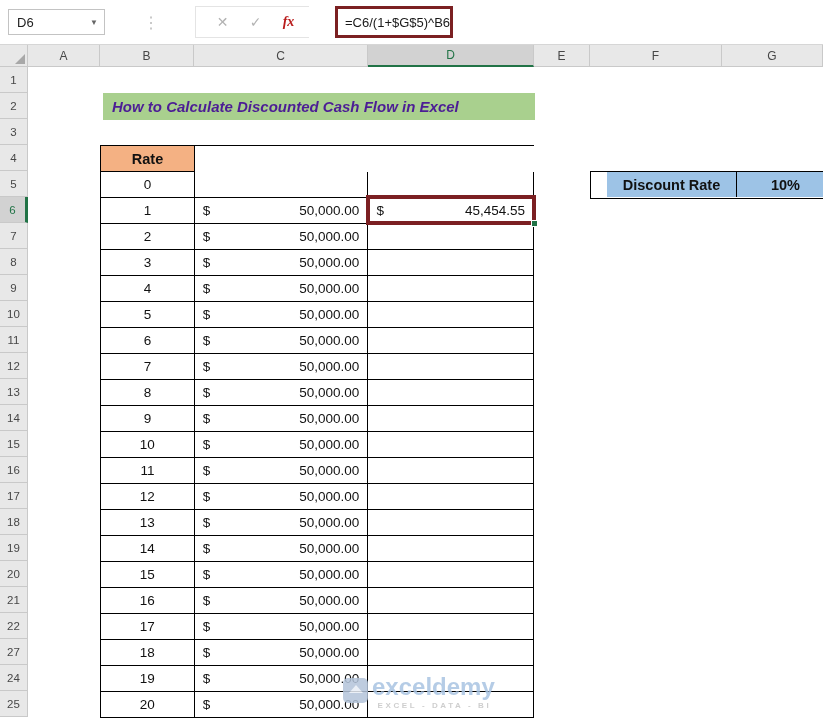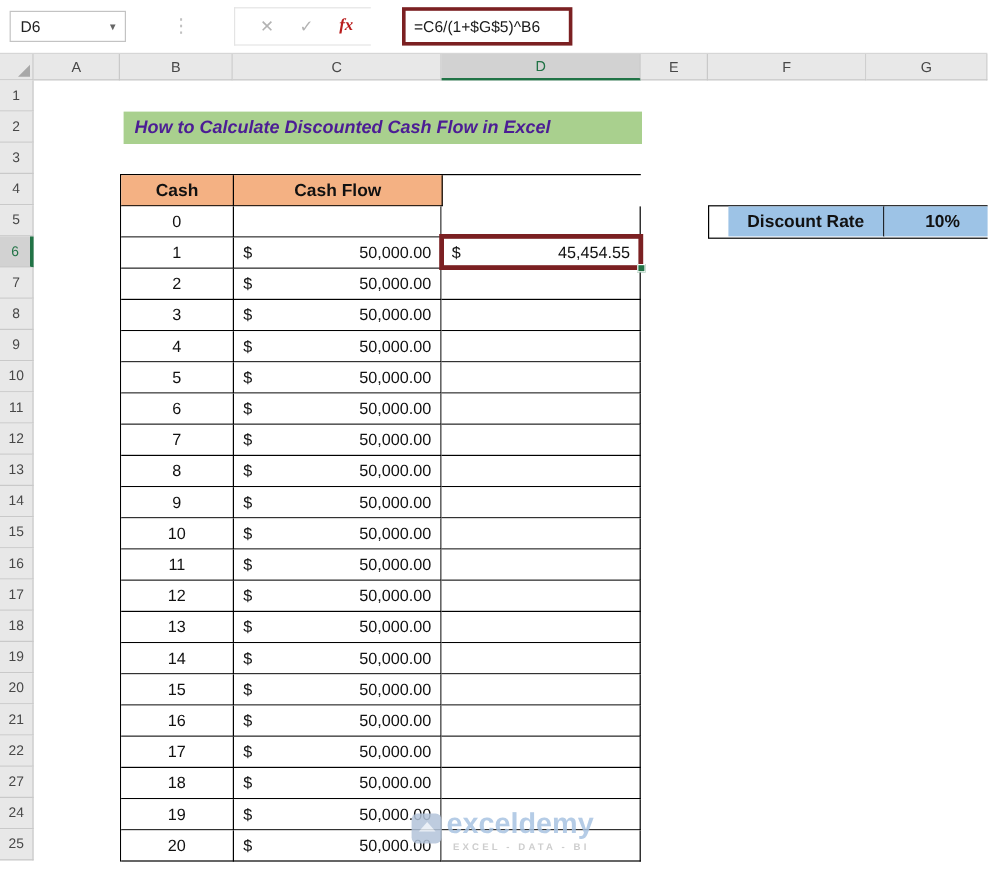--- a/index.html
+++ b/index.html
@@ -20,21 +20,21 @@
     font-size: 13px; color: #222; padding-left: 8px;
   }
   .name-box .arrow { margin-left: auto; margin-right: 6px; font-size: 8px; color: #666; }
   .dots-sep { color: #c0c0c0; font-size: 16px; margin: 0 10px 0 12px; letter-spacing: 0; }
   .fb-icons { display: flex; align-items: center; gap: 0; height: 32px;
     border: 1px solid #e4e4e4; border-right: none; padding: 0 4px 0 10px; }
   .fb-icon { width: 33px; text-align: center; font-size: 14px; color: #b3b3b3; }
   .fx { font-family: "Liberation Serif", serif; font-style: italic; font-weight: bold;
         color: #b91c1c; font-size: 14px; }
   .formula-box {
-    width: 142px; height: 32px; border: 3px solid #7b2022; background: #fff;
+    width: 118px; height: 32px; border: 3px solid #7b2022; background: #fff;
     display: flex; align-items: center; padding-left: 7px;
     font-size: 13px; color: #1a1a1a; white-space: nowrap;
   }
   
   .sheet { position: relative; width: 823px; height: 682px; background: #fff; }
   .col-headers { display: flex; height: 22px; width: 823px; }
   .corner {
     width: 28px; height: 22px; background: #e8e8e8;
     border-right: 1px solid #c9c9c9; border-bottom: 1px solid #c9c9c9;
     position: relative;
@@ -173,22 +173,21 @@
       <div class="row-h">22</div>
       <div class="row-h">27</div>
       <div class="row-h">24</div>
       <div class="row-h">25</div>
     </div>
 
   <div class="title-cell">How to Calculate Discounted Cash Flow in Excel</div>
 
   <div class="dcf-table">
       <div class="trow head">
-        <div class="cell c-year">Cash</div>
-        <div class="cell c-cash">Cash Flow</div>
+        <div class="cell c-year">Rate</div>
       </div>
       <div class="trow">
         <div class="cell c-year">0</div>
         <div class="cell c-cash">
           <span></span>
           <span></span>
         </div>
         <div class="cell c-pv">
           <span></span>
           <span></span>

